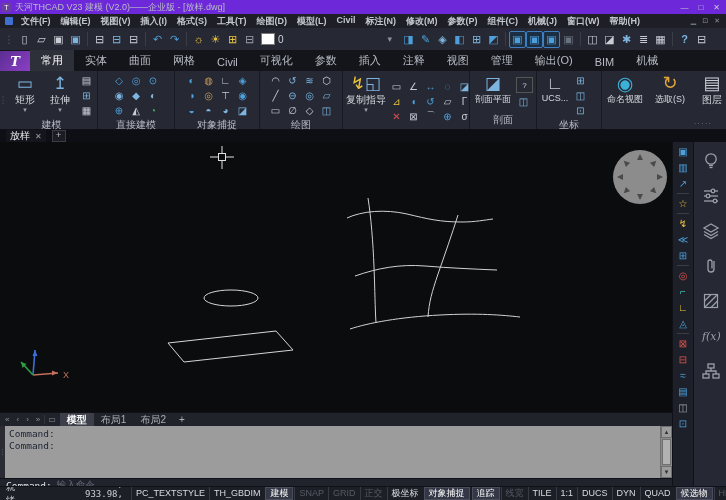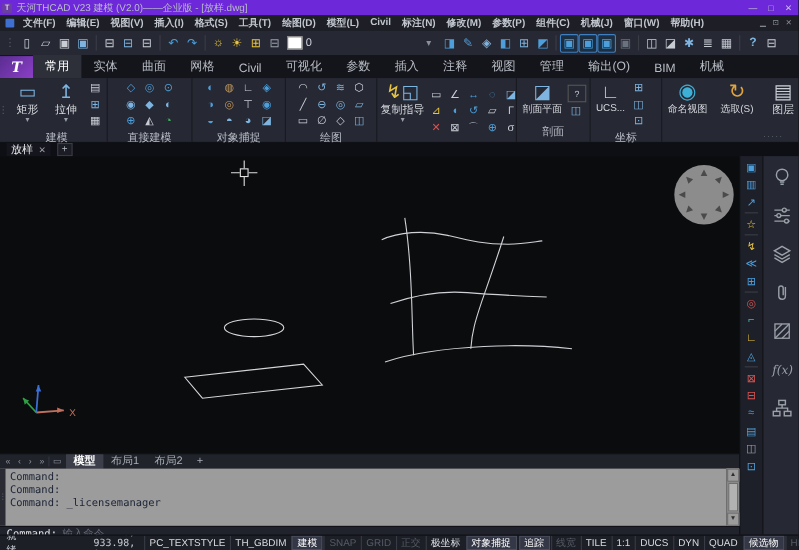--- a/index.html
+++ b/index.html
@@ -494,21 +494,20 @@
           </div>
         <span class="ltab-add">+</span>
       </div>
 
       <div class="cmd-hist">
         <div class="cmd-grip">⋮</div>
         <div class="cmd-lines">
 
             <div>Command:</div>
             <div>Command:</div>
-            <div>Command: _licensemanager</div>
           </div>
         <div class="cmd-scroll">
           <div class="arr">▲</div>
           <div class="thumb"></div>
           <div class="arr">▼</div>
         </div>
       </div>
 
       <div class="cmd-input">
         <span class="cmd-prompt">Command:</span>

